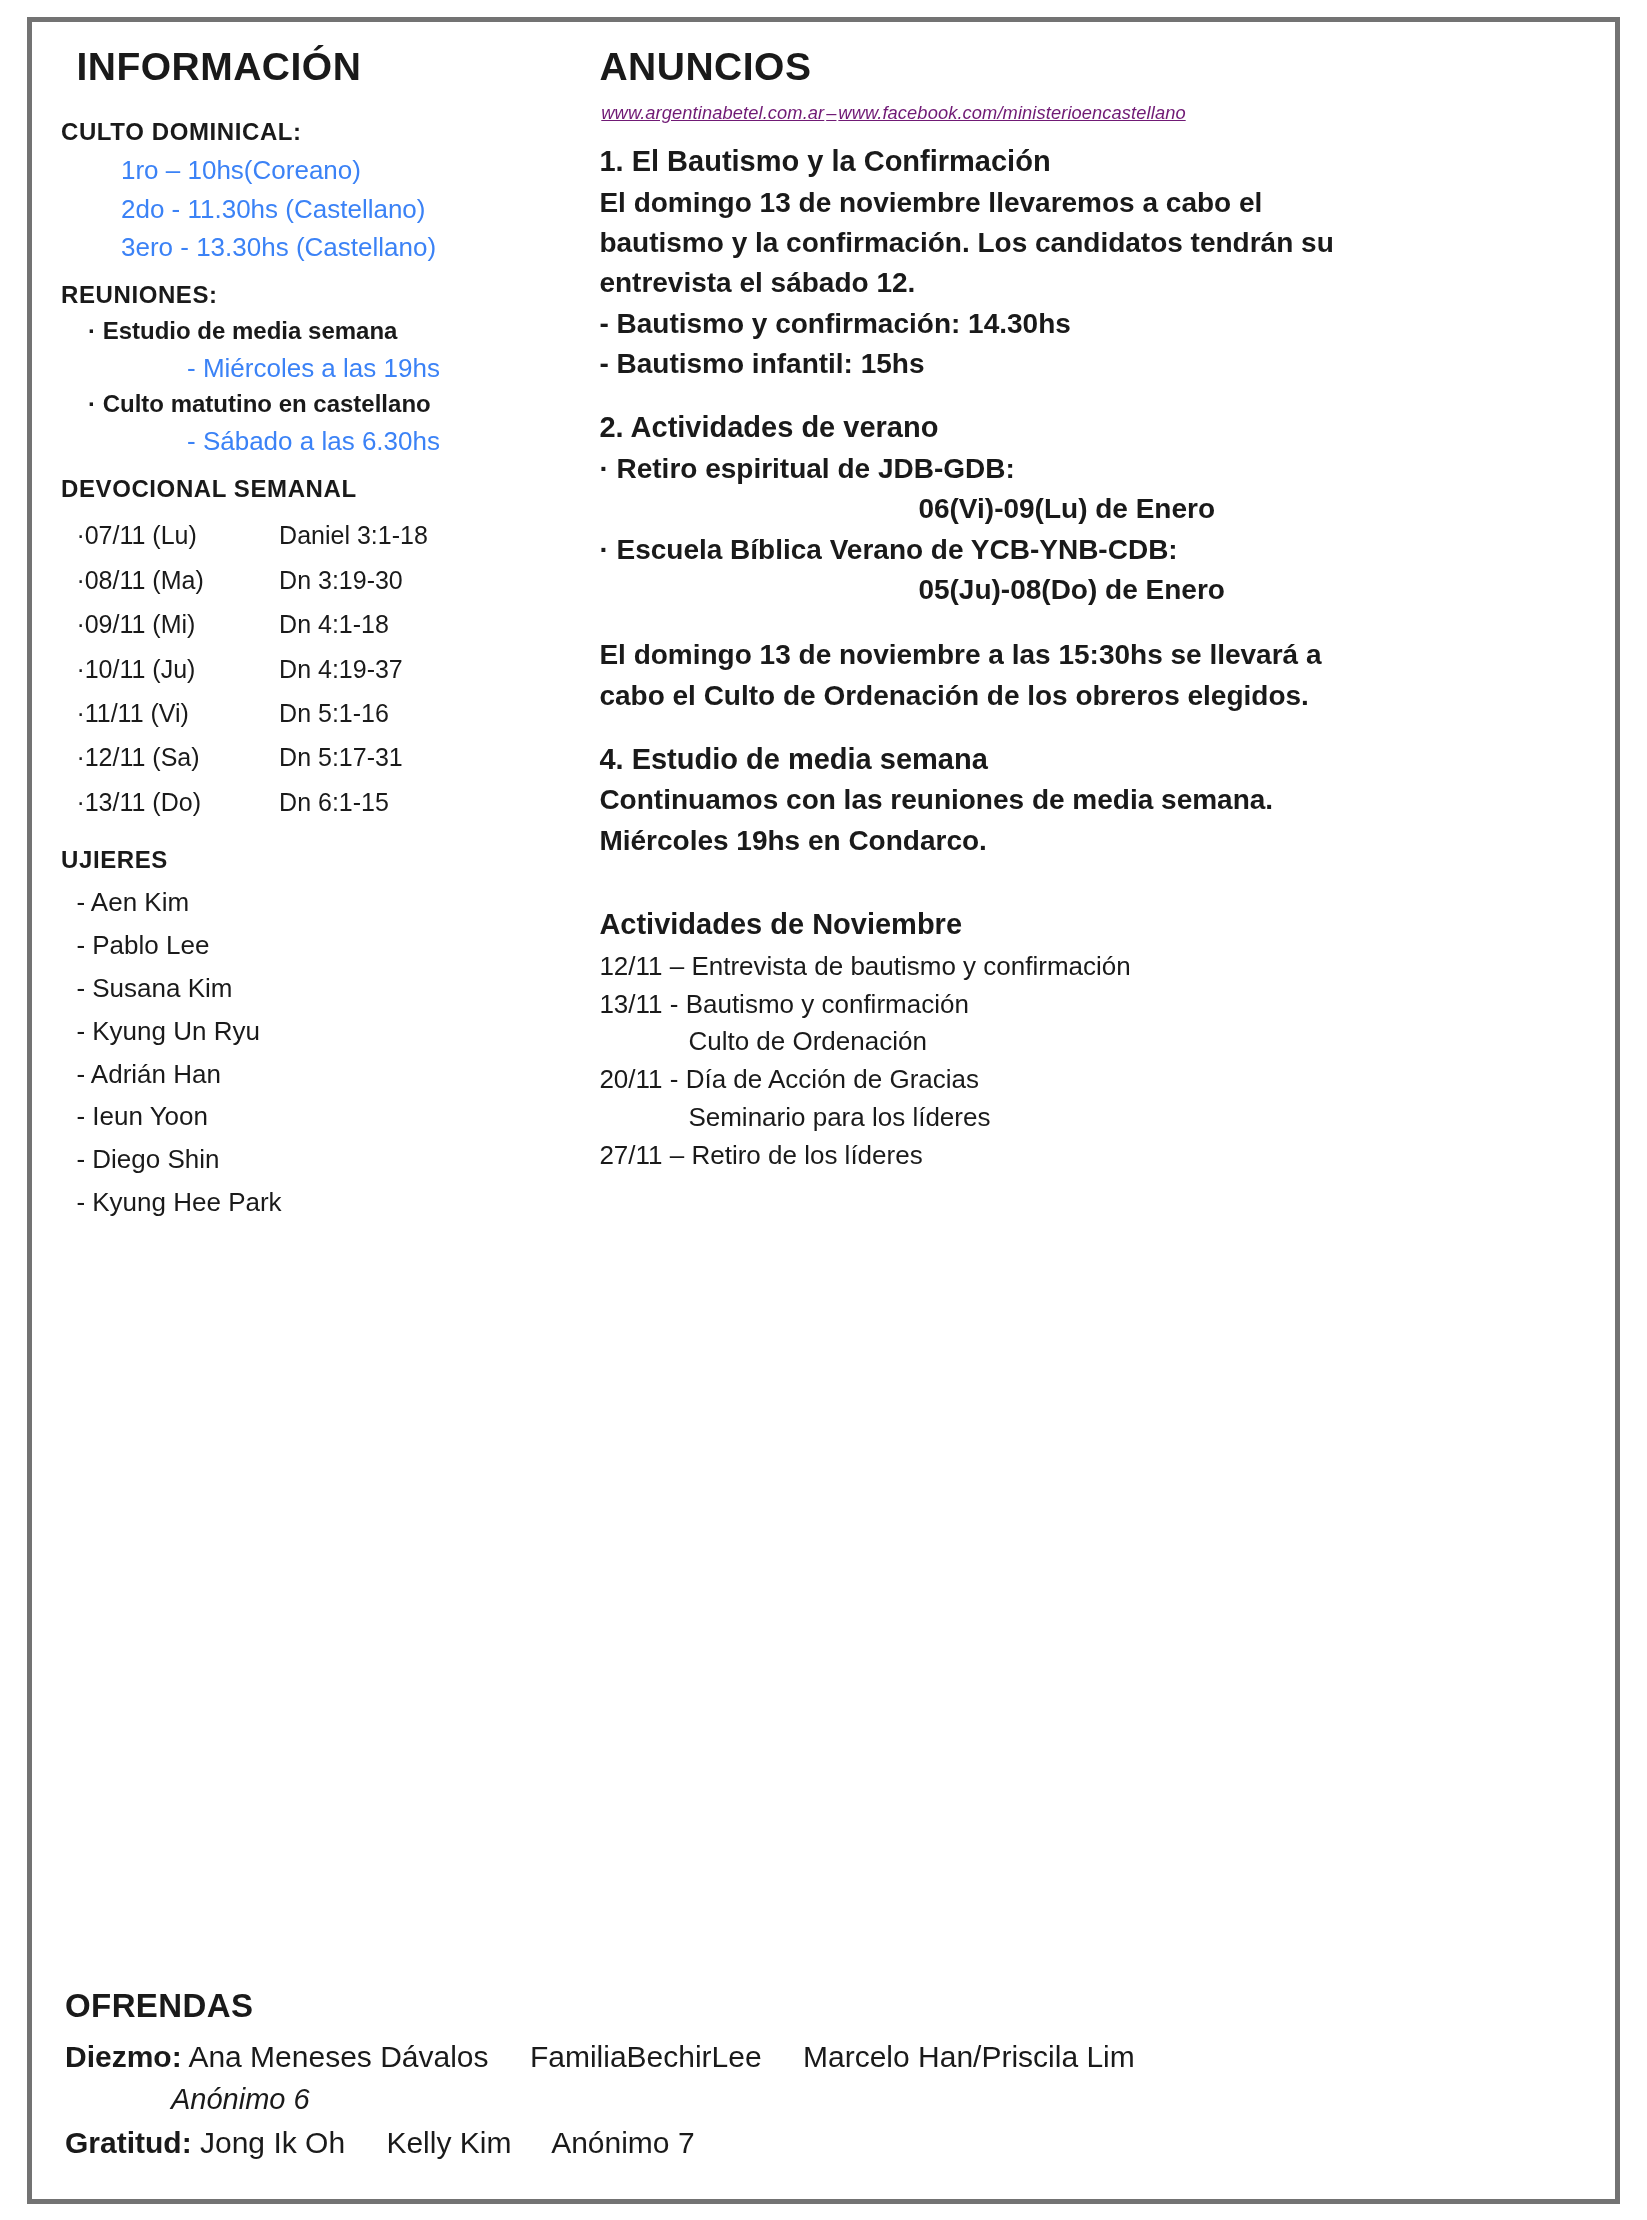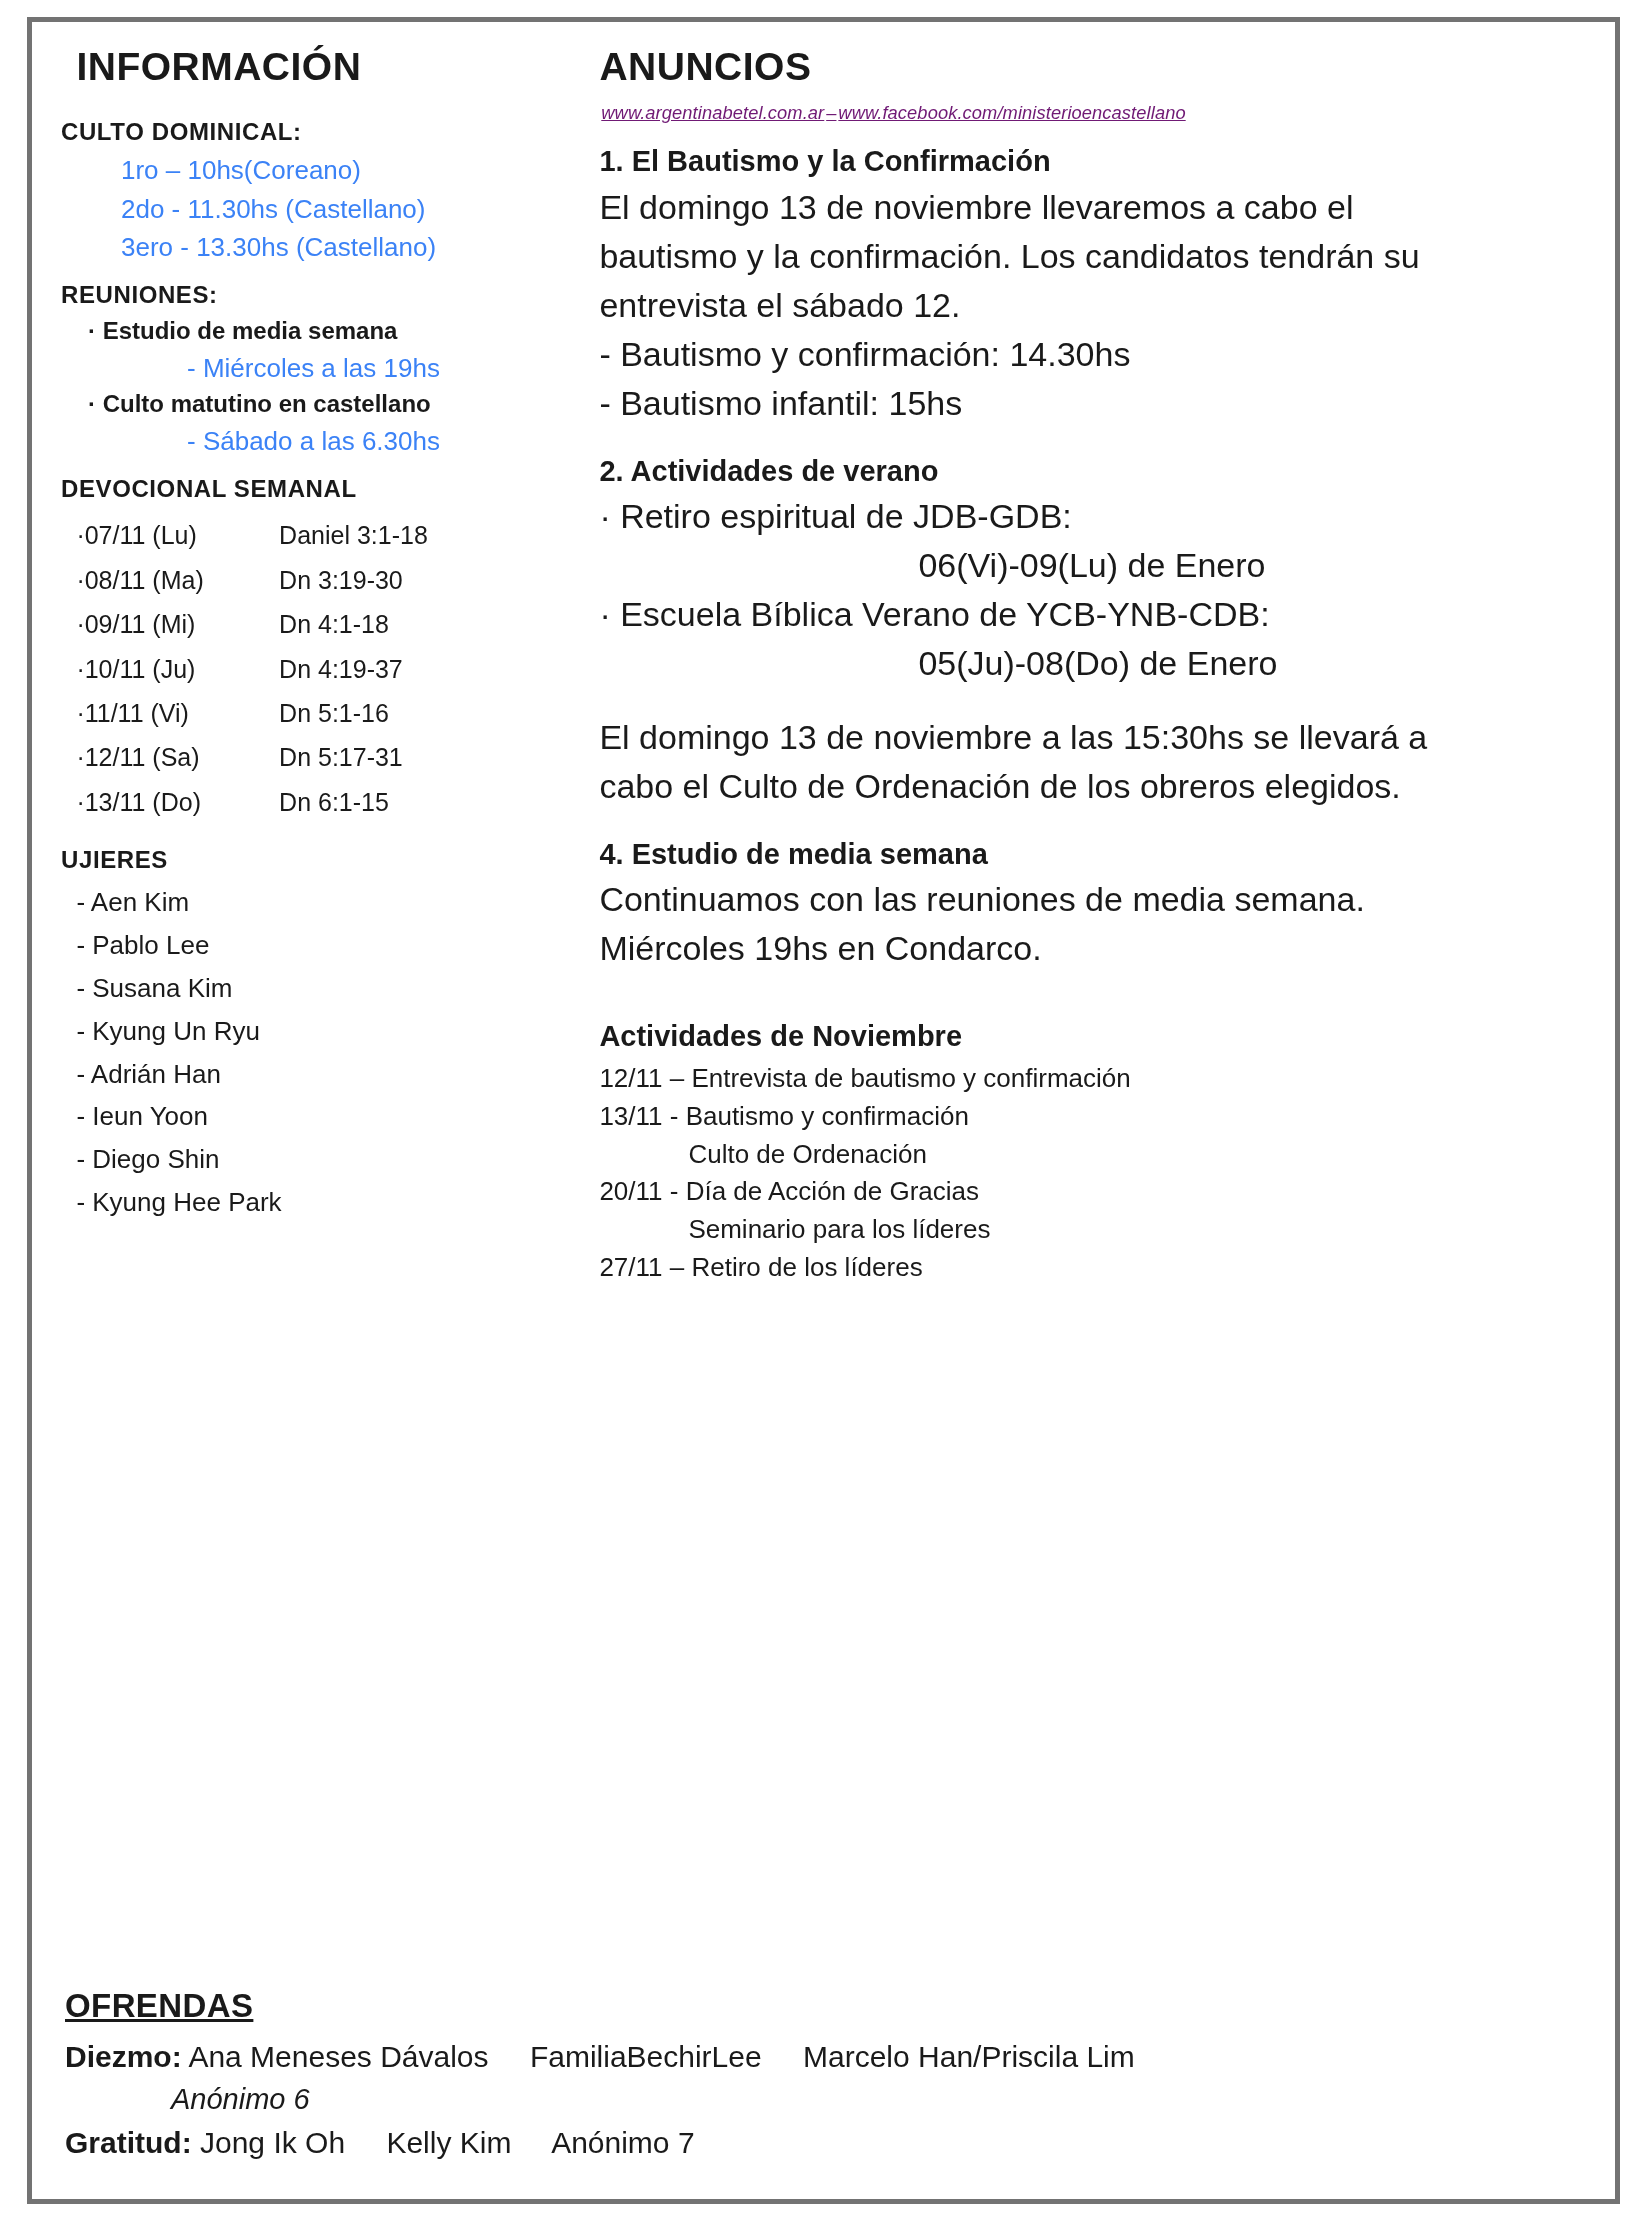--- a/index.html
+++ b/index.html
@@ -140,22 +140,22 @@
   }
 
   .ann-block { margin-bottom: 25px; }
   .ann-title {
     font-size: 29px;
     font-weight: 600;
     line-height: 1.3;
     margin-bottom: 1.9px;
   }
   .ann-line {
-    font-size: 34px;
-    font-weight: 400;
+    font-size: 28px;
+    font-weight: 700;
     line-height: 1.44;
   }
   .ann-line.center-ish { margin-left: 319px; }
 
   .nov-block { margin-top: 44px; }
   .nov-title {
     font-size: 29px;
     font-weight: 600;
     line-height: 1.35;
     margin-bottom: 3.9px;
@@ -174,21 +174,20 @@
     right: 0;
     bottom: 35px;
     padding: 0 33px;
     box-sizing: border-box;
   }
   .ofrendas h2 {
     font-size: 33px;
     font-weight: 800;
     letter-spacing: 0.4px;
     margin: 0 0 11.6px 0;
-    text-decoration: underline;
   }
   .of-row {
     font-size: 30px;
     font-weight: 300;
     line-height: 1.4;
     white-space: nowrap;
   }
   .of-row .lbl {
     font-weight: 700;
   }

